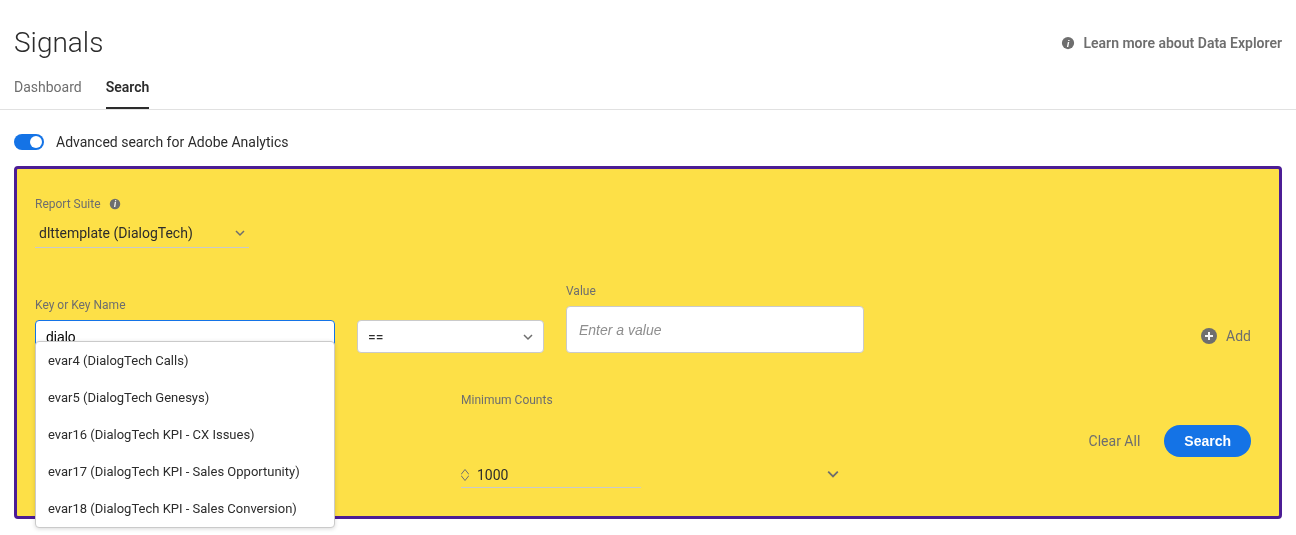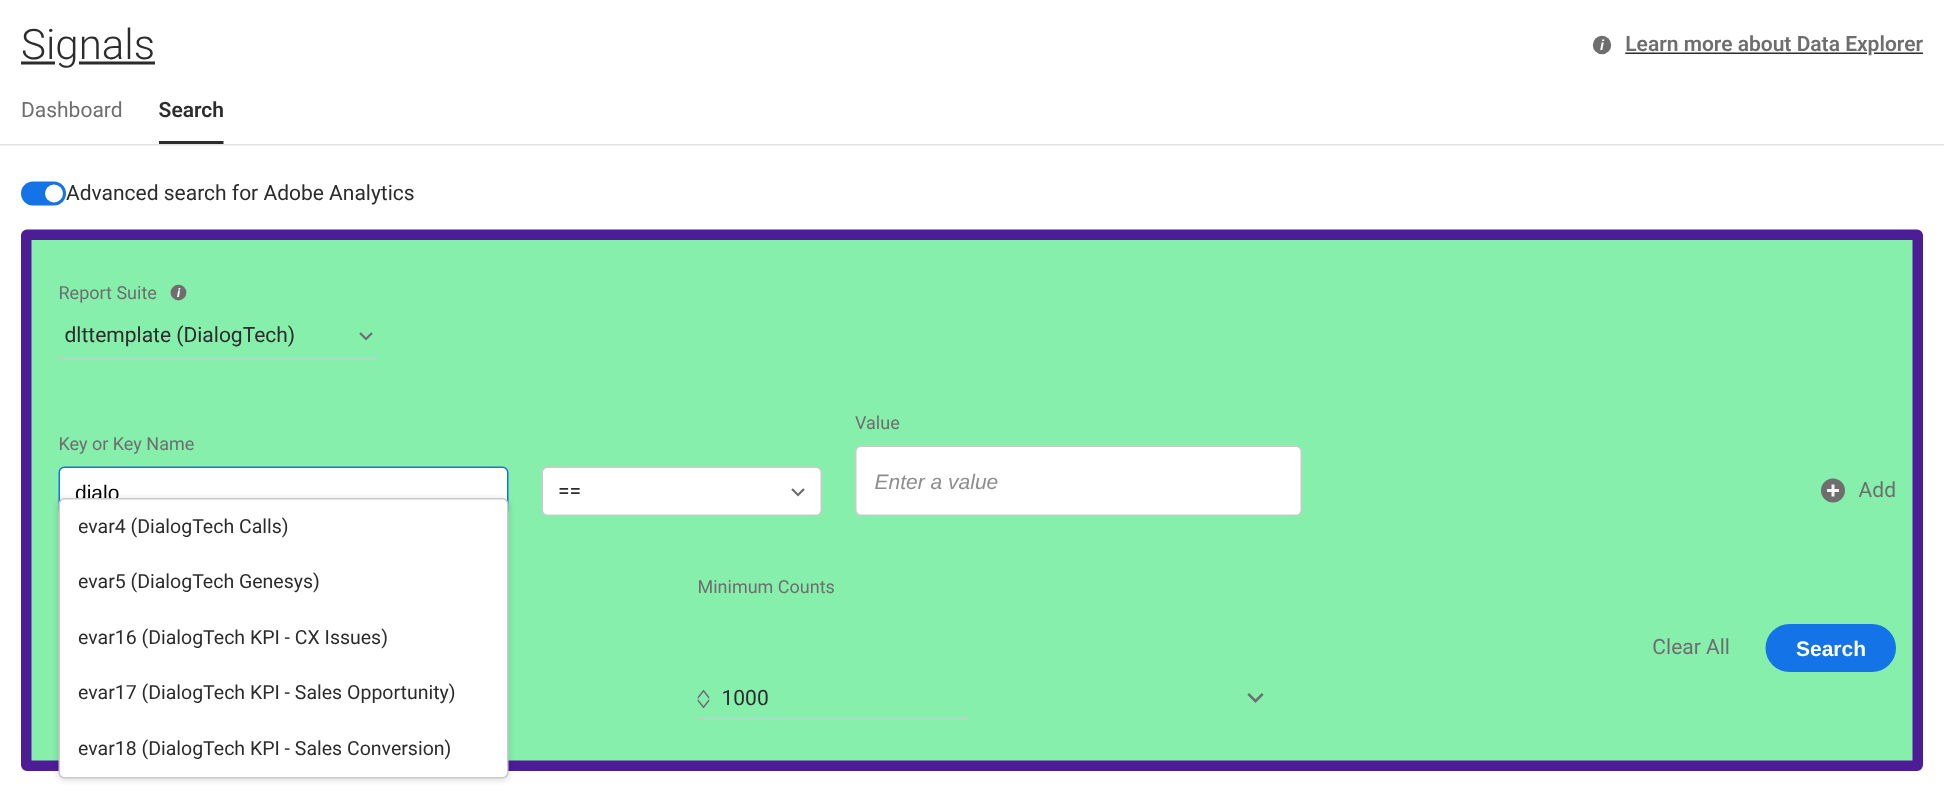--- a/index.html
+++ b/index.html
@@ -1,31 +1,31 @@
 <!DOCTYPE html>
 <html><head>
 <meta charset="utf-8">
 <style>
 * { box-sizing: border-box; margin: 0; padding: 0; }
 body { font-family: -apple-system, BlinkMacSystemFont, "Segoe UI", Roboto, sans-serif; background: #fff; color: #2c2c2c; font-size: 14px; width: 1296px; }
-.header { display: flex; justify-content: space-between; align-items: center; padding: 13px 14px 0 14px; text-decoration: underline; }
+.header { display: flex; justify-content: space-between; align-items: center; padding: 26px 14px 0 14px; }
 .title { font-size: 28px; font-weight: 300; color: #2c2c2c; }
 .learn-more { display: flex; align-items: center; gap: 8px; color: #6e6e6e; font-size: 14px; font-weight: 600; }
 .info-icon { width: 14px; height: 14px; fill: #6e6e6e; }
 
 .tabs { display: flex; gap: 24px; padding: 20px 14px 0 14px; border-bottom: 1px solid #e1e1e1; }
 .tab { padding-bottom: 12px; color: #6e6e6e; cursor: pointer; font-size: 14px; }
 .tab.active { color: #2c2c2c; font-weight: 600; border-bottom: 2px solid #2c2c2c; }
 
-.toggle-row { display: flex; align-items: center; padding: 24px 14px 16px 14px; }
+.toggle-row { display: flex; align-items: center; gap: 12px; padding: 24px 14px 16px 14px; }
 .toggle { width: 30px; height: 16px; background: #1473e6; border-radius: 8px; position: relative; cursor: pointer; }
 .toggle::after { content: ""; position: absolute; width: 12px; height: 12px; background: #fff; border-radius: 50%; top: 2px; right: 2px; }
 .toggle-label { font-size: 14px; color: #2c2c2c; }
 
-.panel { margin: 0 14px; background: #86efac; border: 7px solid #4c1d95; border-radius: 4px; padding: 28px 11px 28px 18px; position: relative; }
+.panel { margin: 0 14px; background: #fde047; border: 3px solid #4c1d95; border-radius: 4px; padding: 28px 28px 28px 18px; position: relative; }
 .field-label { font-size: 12px; color: #6e6e6e; margin-bottom: 8px; display: flex; align-items: center; gap: 8px; }
 .field-group { display: flex; flex-direction: column; }
 
 .report-select { display: flex; justify-content: space-between; align-items: center; width: 214px; padding: 6px 4px; border-bottom: 1px solid #cacaca; font-size: 14px; cursor: pointer; }
 .chev { width: 10px; height: 10px; fill: #6e6e6e; }
 
 .search-row { display: flex; align-items: flex-end; gap: 22px; margin-top: 36px; }
 .key-input { width: 300px; height: 33px; border: 1.5px solid #1473e6; border-radius: 4px; padding: 0 10px; font-size: 14px; background: #fff; outline: none; }
 .op-select { width: 187px; height: 33px; border: 1px solid #cacaca; border-radius: 4px; background: #fff; display: flex; align-items: center; justify-content: space-between; padding: 0 10px; cursor: pointer; font-size: 14px; }
 .value-input { width: 298px; height: 47px; border: 1px solid #cacaca; border-radius: 4px; padding: 0 12px; font-size: 14px; font-style: italic; color: #8e8e8e; background: #fff; outline: none; }

